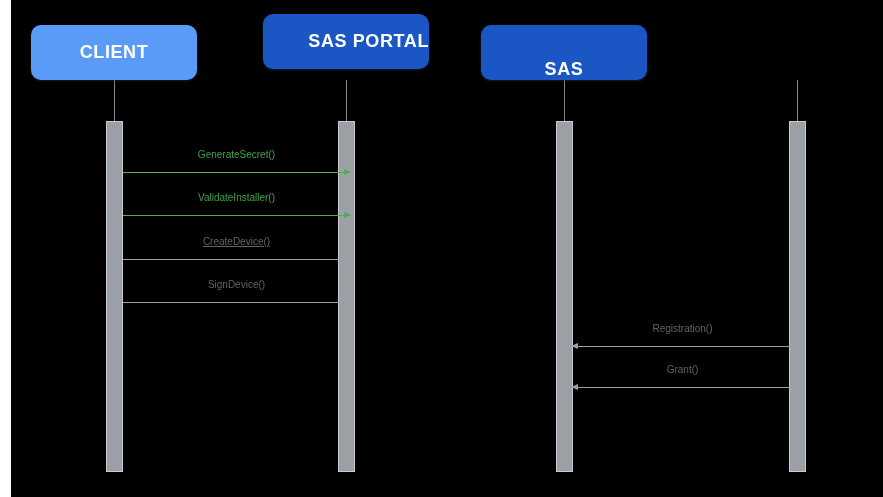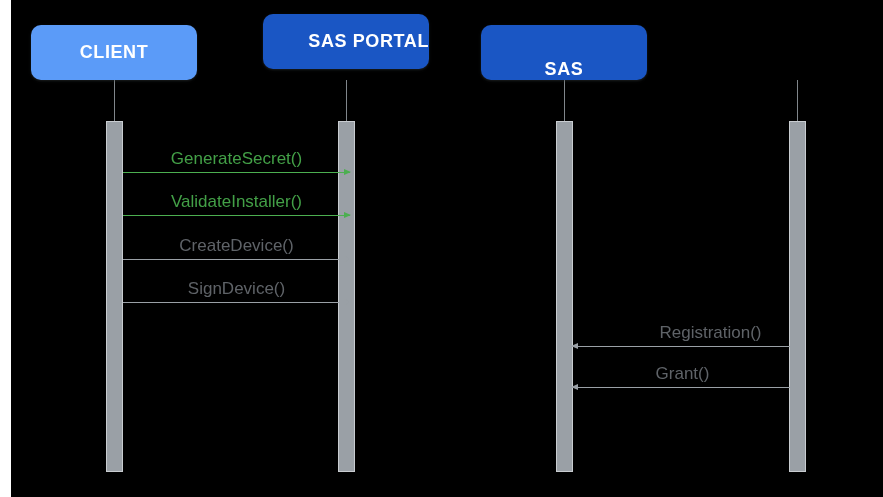--- a/index.html
+++ b/index.html
@@ -68,21 +68,21 @@
     left: -1px;
     border-right: 7px solid currentColor;
   }
   .ah-green { color: #4caf50; }
   .ah-gray  { color: #9aa0a6; }
   .message-label {
     position: absolute;
     left: 0;
     width: 100%;
     text-align: center;
-    font-size: 17px;
+    font-size: 10px;
     white-space: nowrap;
     top: -23px;
   }
   .message-label.c-green { color: #43a047; }
   .message-label.c-gray  { color: #5f6368; }
 </style>
 </head>
 <body>
 
 <div id="diagram-root" style="width: 883px; height: 497px; background: #000000; margin-left: 11px;">
@@ -109,30 +109,30 @@
       <div class="message-label c-green" style="color: rgb(67, 160, 71);">GenerateSecret()</div>
     </div>
     <div class="message" style="left: 112px; top: 215px; width: 227px;">
       <div class="message-line c-green" style="background: rgb(76, 175, 80);"></div>
       <div class="arrow-head dir-right ah-green" style="color: rgb(76, 175, 80);"></div>
       <div class="message-label c-green" style="color: rgb(67, 160, 71);">ValidateInstaller()</div>
     </div>
     <div class="message" style="left: 112px; top: 259px; width: 227px;">
       <div class="message-line c-gray" style="background: rgb(154, 160, 166);"></div>
       <div class="arrow-head dir-right ah-gray" style="color: rgb(154, 160, 166);"></div>
-      <div class="message-label c-gray" style="color: rgb(95, 99, 104);">CreateDevice()</div>
+      <div class="message-label c-gray" style="color: rgb(95, 99, 104); text-decoration: underline;">CreateDevice()</div>
     </div>
     <div class="message" style="left: 112px; top: 302px; width: 227px;">
       <div class="message-line c-gray" style="background: rgb(154, 160, 166);"></div>
       <div class="arrow-head dir-right ah-gray" style="color: rgb(154, 160, 166);"></div>
       <div class="message-label c-gray" style="color: rgb(95, 99, 104);">SignDevice()</div>
     </div>
     <div class="message" style="left: 561px; top: 346px; width: 221px;">
       <div class="message-line c-gray" style="background: rgb(154, 160, 166);"></div>
       <div class="arrow-head dir-left ah-gray" style="color: rgb(154, 160, 166);"></div>
-      <div class="message-label c-gray" style="color: rgb(95, 99, 104); padding-left: 28px;">Registration()</div>
+      <div class="message-label c-gray" style="color: rgb(95, 99, 104);">Registration()</div>
     </div>
     <div class="message" style="left: 561px; top: 387px; width: 221px;">
       <div class="message-line c-gray" style="background: rgb(154, 160, 166);"></div>
       <div class="arrow-head dir-left ah-gray" style="color: rgb(154, 160, 166);"></div>
       <div class="message-label c-gray" style="color: rgb(95, 99, 104);">Grant()</div>
     </div>
   </div>
 
 </body></html>

